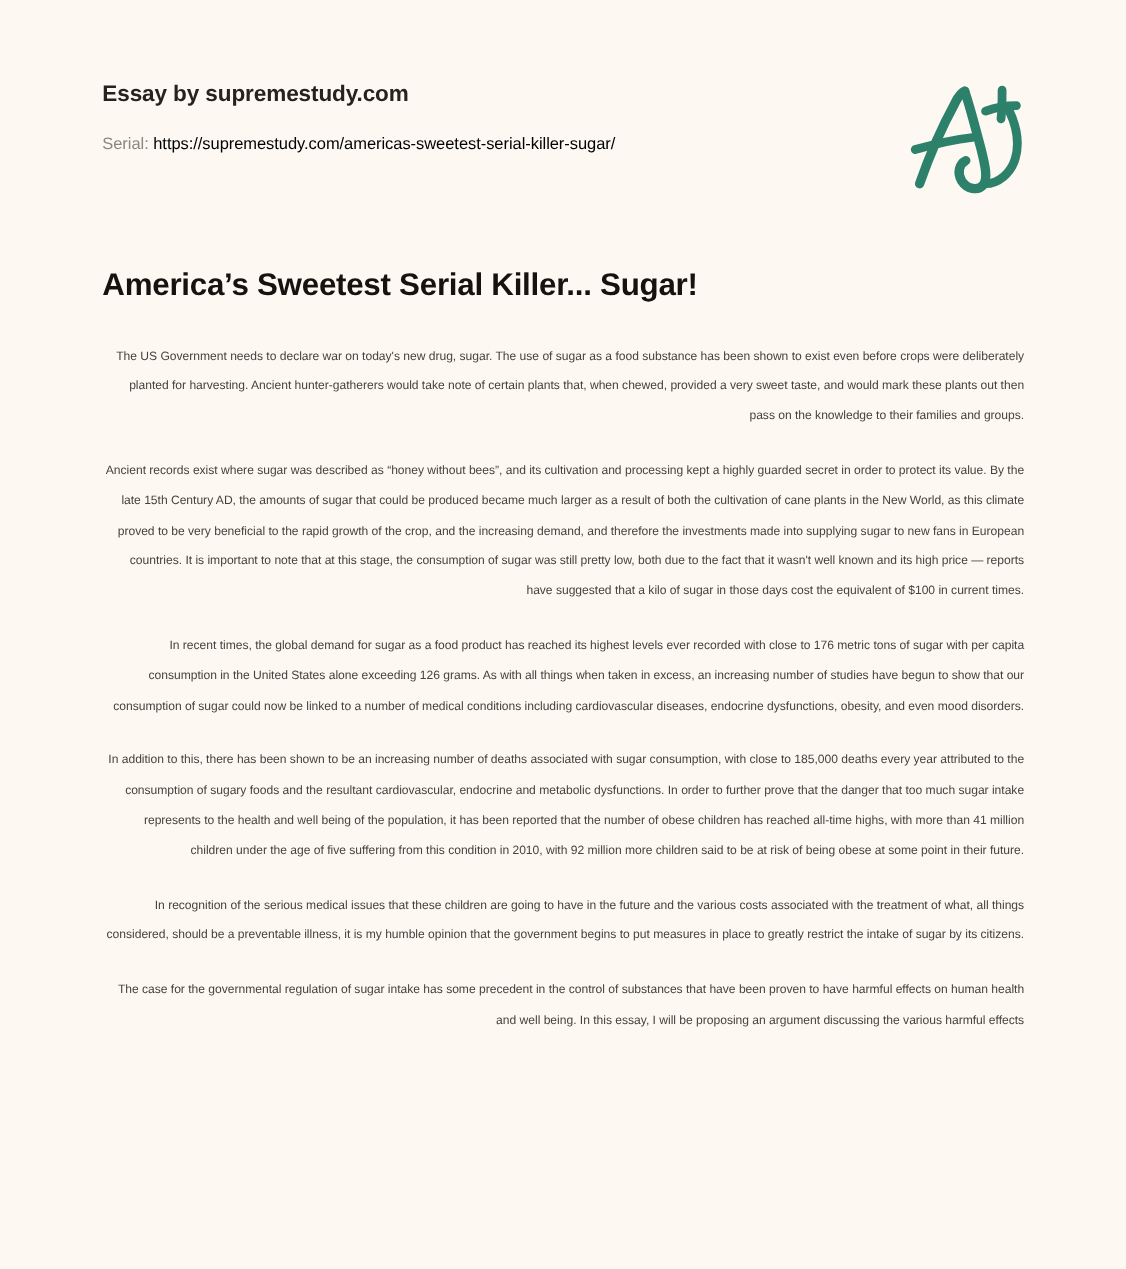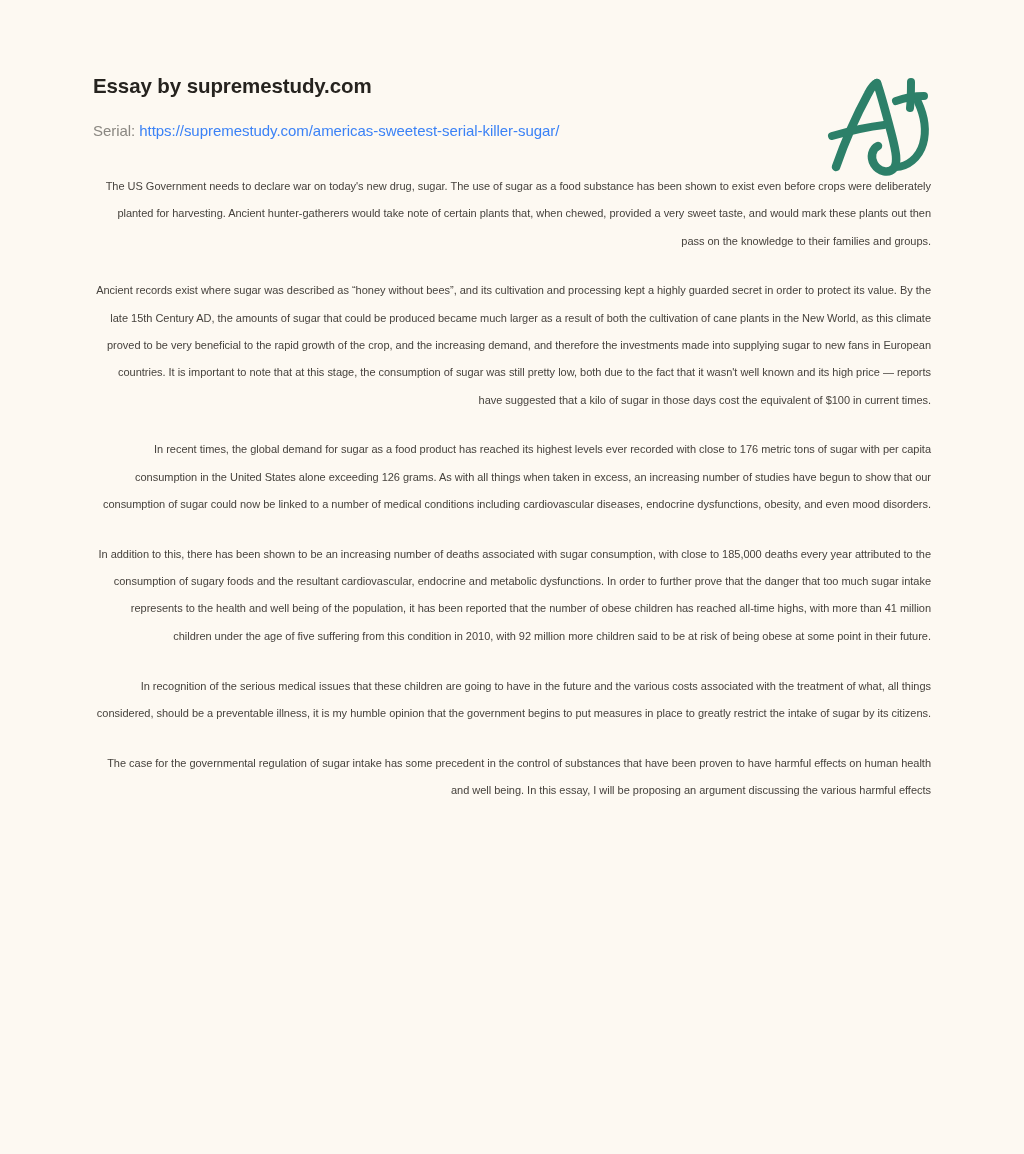--- a/index.html
+++ b/index.html
@@ -47,21 +47,21 @@
     color: #8a8781;
     letter-spacing: -0.05px;
     white-space: nowrap;
   }
 
   .source-label {
     color: #8a8781;
   }
 
   .source-url {
-    color: #3b82f6;
+    color: #000000;
     text-decoration: none;
   }
 
   
   .logo {
     position: absolute;
     top: 58px;
     right: -7px;
     width: 120px;
     height: 110px;
@@ -128,20 +128,21 @@
         <path d="M78 31 C86 28, 97 26, 106 26" stroke-width="8"></path>
 
         <path d="M93 12 C93 20, 93 30, 92 38" stroke-width="8"></path>
 
         <path d="M100 32 C106 45, 109 60, 105 74 C101 88, 89 97, 78 97" stroke-width="8"></path>
       </svg>
     </div>
 
   </div>
 
+  <h1 class="doc-title">America’s Sweetest Serial Killer... Sugar!</h1>
 
   <div class="article">
     <p>The US Government needs to declare war on today's new drug, sugar. The use of sugar as a food substance has been shown to exist even before crops were deliberately planted for harvesting. Ancient hunter-gatherers would take note of certain plants that, when chewed, provided a very sweet taste, and would mark these plants out then pass on the knowledge to their families and groups.</p>
     <p>Ancient records exist where sugar was described as “honey without bees”, and its cultivation and processing kept a highly guarded secret in order to protect its value. By the late 15th Century AD, the amounts of sugar that could be produced became much larger as a result of both the cultivation of cane plants in the New World, as this climate proved to be very beneficial to the rapid growth of the crop, and the increasing demand, and therefore the investments made into supplying sugar to new fans in European countries. It is important to note that at this stage, the consumption of sugar was still pretty low, both due to the fact that it wasn't well known and its high price — reports have suggested that a kilo of sugar in those days cost the equivalent of $100 in current times.</p>
     <p>In recent times, the global demand for sugar as a food product has reached its highest levels ever recorded with close to 176 metric tons of sugar with per capita consumption in the United States alone exceeding 126 grams. As with all things when taken in excess, an increasing number of studies have begun to show that our consumption of sugar could now be linked to a number of medical conditions including cardiovascular diseases, endocrine dysfunctions, obesity, and even mood disorders.</p>
     <p>In addition to this, there has been shown to be an increasing number of deaths associated with sugar consumption, with close to 185,000 deaths every year attributed to the consumption of sugary foods and the resultant cardiovascular, endocrine and metabolic dysfunctions. In order to further prove that the danger that too much sugar intake represents to the health and well being of the population, it has been reported that the number of obese children has reached all-time highs, with more than 41 million children under the age of five suffering from this condition in 2010, with 92 million more children said to be at risk of being obese at some point in their future.</p>
     <p>In recognition of the serious medical issues that these children are going to have in the future and the various costs associated with the treatment of what, all things considered, should be a preventable illness, it is my humble opinion that the government begins to put measures in place to greatly restrict the intake of sugar by its citizens.</p>
     <p>The case for the governmental regulation of sugar intake has some precedent in the control of substances that have been proven to have harmful effects on human health and well being. In this essay, I will be proposing an argument discussing the various harmful effects</p>
   </div>
 

